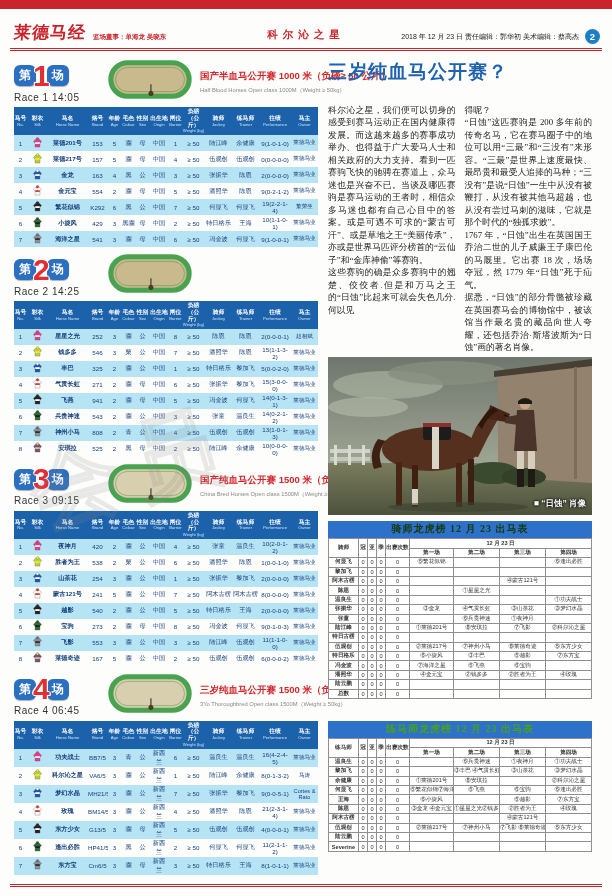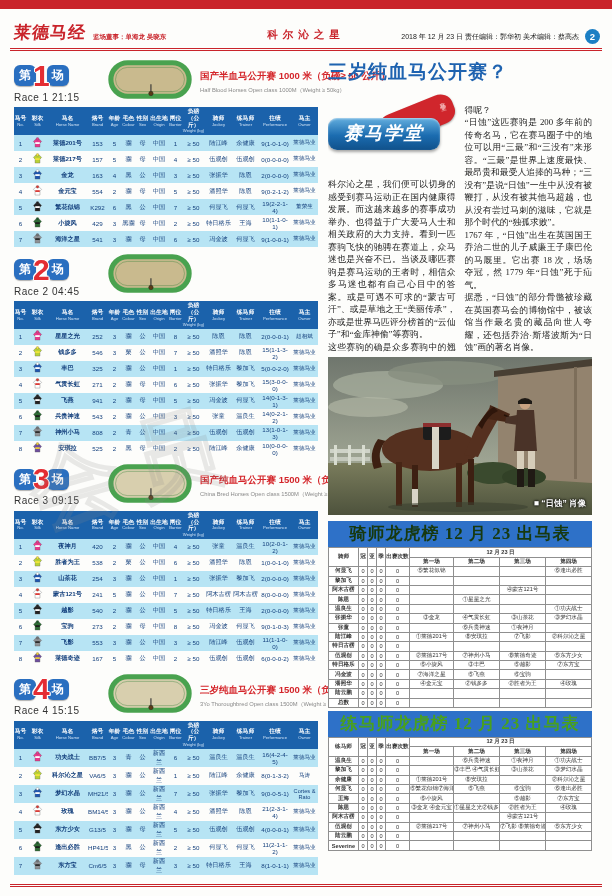--- a/index.html
+++ b/index.html
@@ -43,23 +43,23 @@
   .article-title { color:#1f63b0; font-family:"Liberation Serif",serif; font-weight:900; font-size:19px; letter-spacing:1px; margin:0 0 6px; }
   .article-body { display:flex; gap:9px; font-family:"Liberation Serif",serif; font-size:8.8px; line-height:1.42; color:#1c1c1c; text-align:justify; height:262px; overflow:hidden; }
   .art-col { width:50%; white-space:pre-line; }
   .study-badge { position:relative; width:124px; height:52px; margin:2px 0 8px; }
   .badge-ribbon { position:absolute; right:-4px; top:-2px; width:78px; height:30px; background:#d0262c; border-radius:14px/12px; transform:rotate(-22deg); box-shadow:0 1px 2px rgba(0,0,0,.35); overflow:hidden; }
   .badge-ribbon span { position:absolute; right:6px; top:4px; color:#f4b9b9; font-size:6px; letter-spacing:1px; transform:rotate(3deg); writing-mode:vertical-rl; height:24px; }
   .badge-pill { position:absolute; left:0; top:12px; width:112px; height:32px; background:linear-gradient(#63aede,#1b6cb0 55%,#10518b); border-radius:9px; color:#fff; font-weight:900; font-size:18px; font-style:italic; letter-spacing:2px; display:flex; align-items:center; justify-content:center; box-shadow:0 2px 3px rgba(0,0,0,.35), inset 0 1px 2px rgba(255,255,255,.5); }
   .painting { position:relative; width:264px; height:158px; margin:4px 0 6px; }
   .painting .caption { position:absolute; right:6px; bottom:5px; color:#fff; font-size:8.5px; font-weight:bold; text-shadow:0 0 3px #000,0 0 2px #000; }
 
-  .board-title { background:#2e71c8; text-align:center; font-family:"Liberation Serif",serif; font-weight:bold; font-size:17px; padding:1px 0 2px; letter-spacing:1px; }
+  .board-title { background:#2e71c8; text-align:center; font-family:"Liberation Serif",serif; font-weight:bold; font-size:10px; padding:1px 0 2px; letter-spacing:1px; }
   .board-title.jockey { color:#17390f; }
-  .board-title.trainer { color:#49a01d; margin-top:3px; }
+  .board-title.trainer { color:#49a01d; margin-top:22px; }
   .board-table { width:100%; border-collapse:collapse; table-layout:fixed; background:#fff; }
   .board-table th, .board-table td { border:0.6px solid #8f8f8f; font-size:5.6px; color:#333; text-align:center; padding:0; height:9.4px; overflow:hidden; white-space:nowrap; }
   .board-table th { font-weight:bold; }
   .board-table td.b-name { font-weight:bold; }
 
   .bottom-line { position:absolute; left:10px; right:10px; bottom:9px; border-top:1.6px solid #c9242b; border-bottom:1.6px solid #c9242b; height:3.4px; }
   .watermark { position:absolute; left:28px; top:408px; font-size:88px; font-weight:900; color:transparent; -webkit-text-stroke:2px rgba(140,140,140,.18); transform:rotate(-16deg); letter-spacing:16px; pointer-events:none; z-index:4; font-family:"Liberation Serif",serif; }
 </style>
 </head>
 <body>
@@ -80,21 +80,21 @@
   <div class="content">
     <div class="left-col" id="races-container">
         <section class="race">
           <div class="race-head">
             <div class="badge-wrap">
               <div class="race-badge">
                 <span class="b-box">第</span>
                 <span class="b-num">1</span>
                 <span class="b-box">场</span>
               </div>
-              <div class="race-time">Race 1  21:15</div>
+              <div class="race-time">Race 1  14:05</div>
             </div>
             <div class="track-wrap"><svg viewBox="0 0 92 44" width="86" height="41">
                 <rect x="4" y="4" width="84" height="36" rx="18" fill="#c9ba8e" stroke="#49a24f" stroke-width="5.5"></rect>
                 <rect x="9" y="9" width="74" height="26" rx="13" fill="none" stroke="#2e7d36" stroke-width="0.8" opacity="0.5"></rect>
                 <line x1="47" y1="27" x2="47" y2="37" stroke="#333" stroke-width="1.2"></line>
                 <circle cx="47" cy="37" r="2.4" fill="#5a3b15" stroke="#222" stroke-width="0.5"></circle>
               </svg></div>
             <div class="race-info">
               <div class="cn">国产半血马公开赛 1000 米（负磅≥ 50 公斤）</div>
               <div class="en">Half Blood Horses Open class 1000M（Weight ≥ 50kg）</div>
@@ -280,21 +280,21 @@
           </table>
         </section>
         <section class="race">
           <div class="race-head">
             <div class="badge-wrap">
               <div class="race-badge">
                 <span class="b-box">第</span>
                 <span class="b-num">2</span>
                 <span class="b-box">场</span>
               </div>
-              <div class="race-time">Race 2  04:45</div>
+              <div class="race-time">Race 2  14:25</div>
             </div>
             <div class="track-wrap"><svg viewBox="0 0 92 44" width="86" height="41">
                 <rect x="4" y="4" width="84" height="36" rx="18" fill="#c9ba8e" stroke="#49a24f" stroke-width="5.5"></rect>
                 <rect x="9" y="9" width="74" height="26" rx="13" fill="none" stroke="#2e7d36" stroke-width="0.8" opacity="0.5"></rect>
                 <line x1="47" y1="27" x2="47" y2="37" stroke="#333" stroke-width="1.2"></line>
                 <circle cx="47" cy="37" r="2.4" fill="#5a3b15" stroke="#222" stroke-width="0.5"></circle>
               </svg></div>
           </div>
           <table class="race-table">
             <colgroup>
@@ -716,21 +716,21 @@
           </table>
         </section>
         <section class="race">
           <div class="race-head">
             <div class="badge-wrap">
               <div class="race-badge">
                 <span class="b-box">第</span>
                 <span class="b-num">4</span>
                 <span class="b-box">场</span>
               </div>
-              <div class="race-time">Race 4  15:15</div>
+              <div class="race-time">Race 4  06:45</div>
             </div>
             <div class="track-wrap"><svg viewBox="0 0 92 44" width="86" height="41">
                 <rect x="4" y="4" width="84" height="36" rx="18" fill="#d8cfae" stroke="#49a24f" stroke-width="5.5"></rect>
                 <rect x="9" y="9" width="74" height="26" rx="13" fill="none" stroke="#2e7d36" stroke-width="0.8" opacity="0.5"></rect>
                 <line x1="47" y1="27" x2="47" y2="37" stroke="#333" stroke-width="1.2"></line>
                 <circle cx="47" cy="37" r="2.4" fill="#5a3b15" stroke="#222" stroke-width="0.5"></circle>
               </svg></div>
             <div class="race-info">
               <div class="cn">三岁纯血马公开赛 1500 米（负磅≥ 50 公斤）</div>
               <div class="en">3Yo Thoroughbred Open class 1500M（Weight ≥ 50kg）</div>
@@ -915,24 +915,20 @@
             </tbody>
           </table>
         </section>
       </div>
 
     <div class="right-col">
       <div class="article-title">三岁纯血马公开赛？</div>
 
       <div class="article-body">
         <div class="art-col">
-          <div class="study-badge">
-            <div class="badge-ribbon"><span>赛马学堂</span></div>
-            <div class="badge-pill">赛马学堂</div>
-          </div>
           <span>科尔沁之星，我们便可以切身的感受到赛马运动正在国内健康得发展。而这越来越多的赛事成功举办、也得益于广大爱马人士和相关政府的大力支持。看到一匹赛驹飞快的驰骋在赛道上，众马迷也是兴奋不已。当谈及哪匹赛驹是赛马运动的王者时，相信众多马迷也都有自己心目中的答案。或是可遇不可求的“蒙古可汗”、或是草地之王“美丽传承”，亦或是世界马匹评分榜首的“云仙子”和“金库神偷”等赛驹。
 这些赛驹的确是众多赛驹中的翘楚、佼佼者.但是和万马之王的“日蚀”比起来可就会失色几分.何以见</span>
         </div>
         <div class="art-col">
           <span>得呢？
 “日蚀”这匹赛驹是 200 多年前的传奇名马，它在赛马圈子中的地位可以用“三最”和“三没有”来形容。“三最”是世界上速度最快、最昂贵和最受人追捧的马种；“三没有”是说“日蚀”一生中从没有被鞭打，从没有被其他马超越，也从没有尝过马刺的滋味，它就是那个时代的“独孤求败”。
 1767 年，“日蚀”出生在英国国王乔治二世的儿子威廉王子康巴伦的马厩里。它出赛 18 次，场场夺冠，然 1779 年“日蚀”死于疝气。
 据悉，“日蚀”的部分骨骼被珍藏在英国赛马会的博物馆中，被该馆当作最名贵的藏品向世人夸耀，还包括乔治·斯塔波斯为“日蚀”画的著名肖像。</span>
         </div>
       </div>

